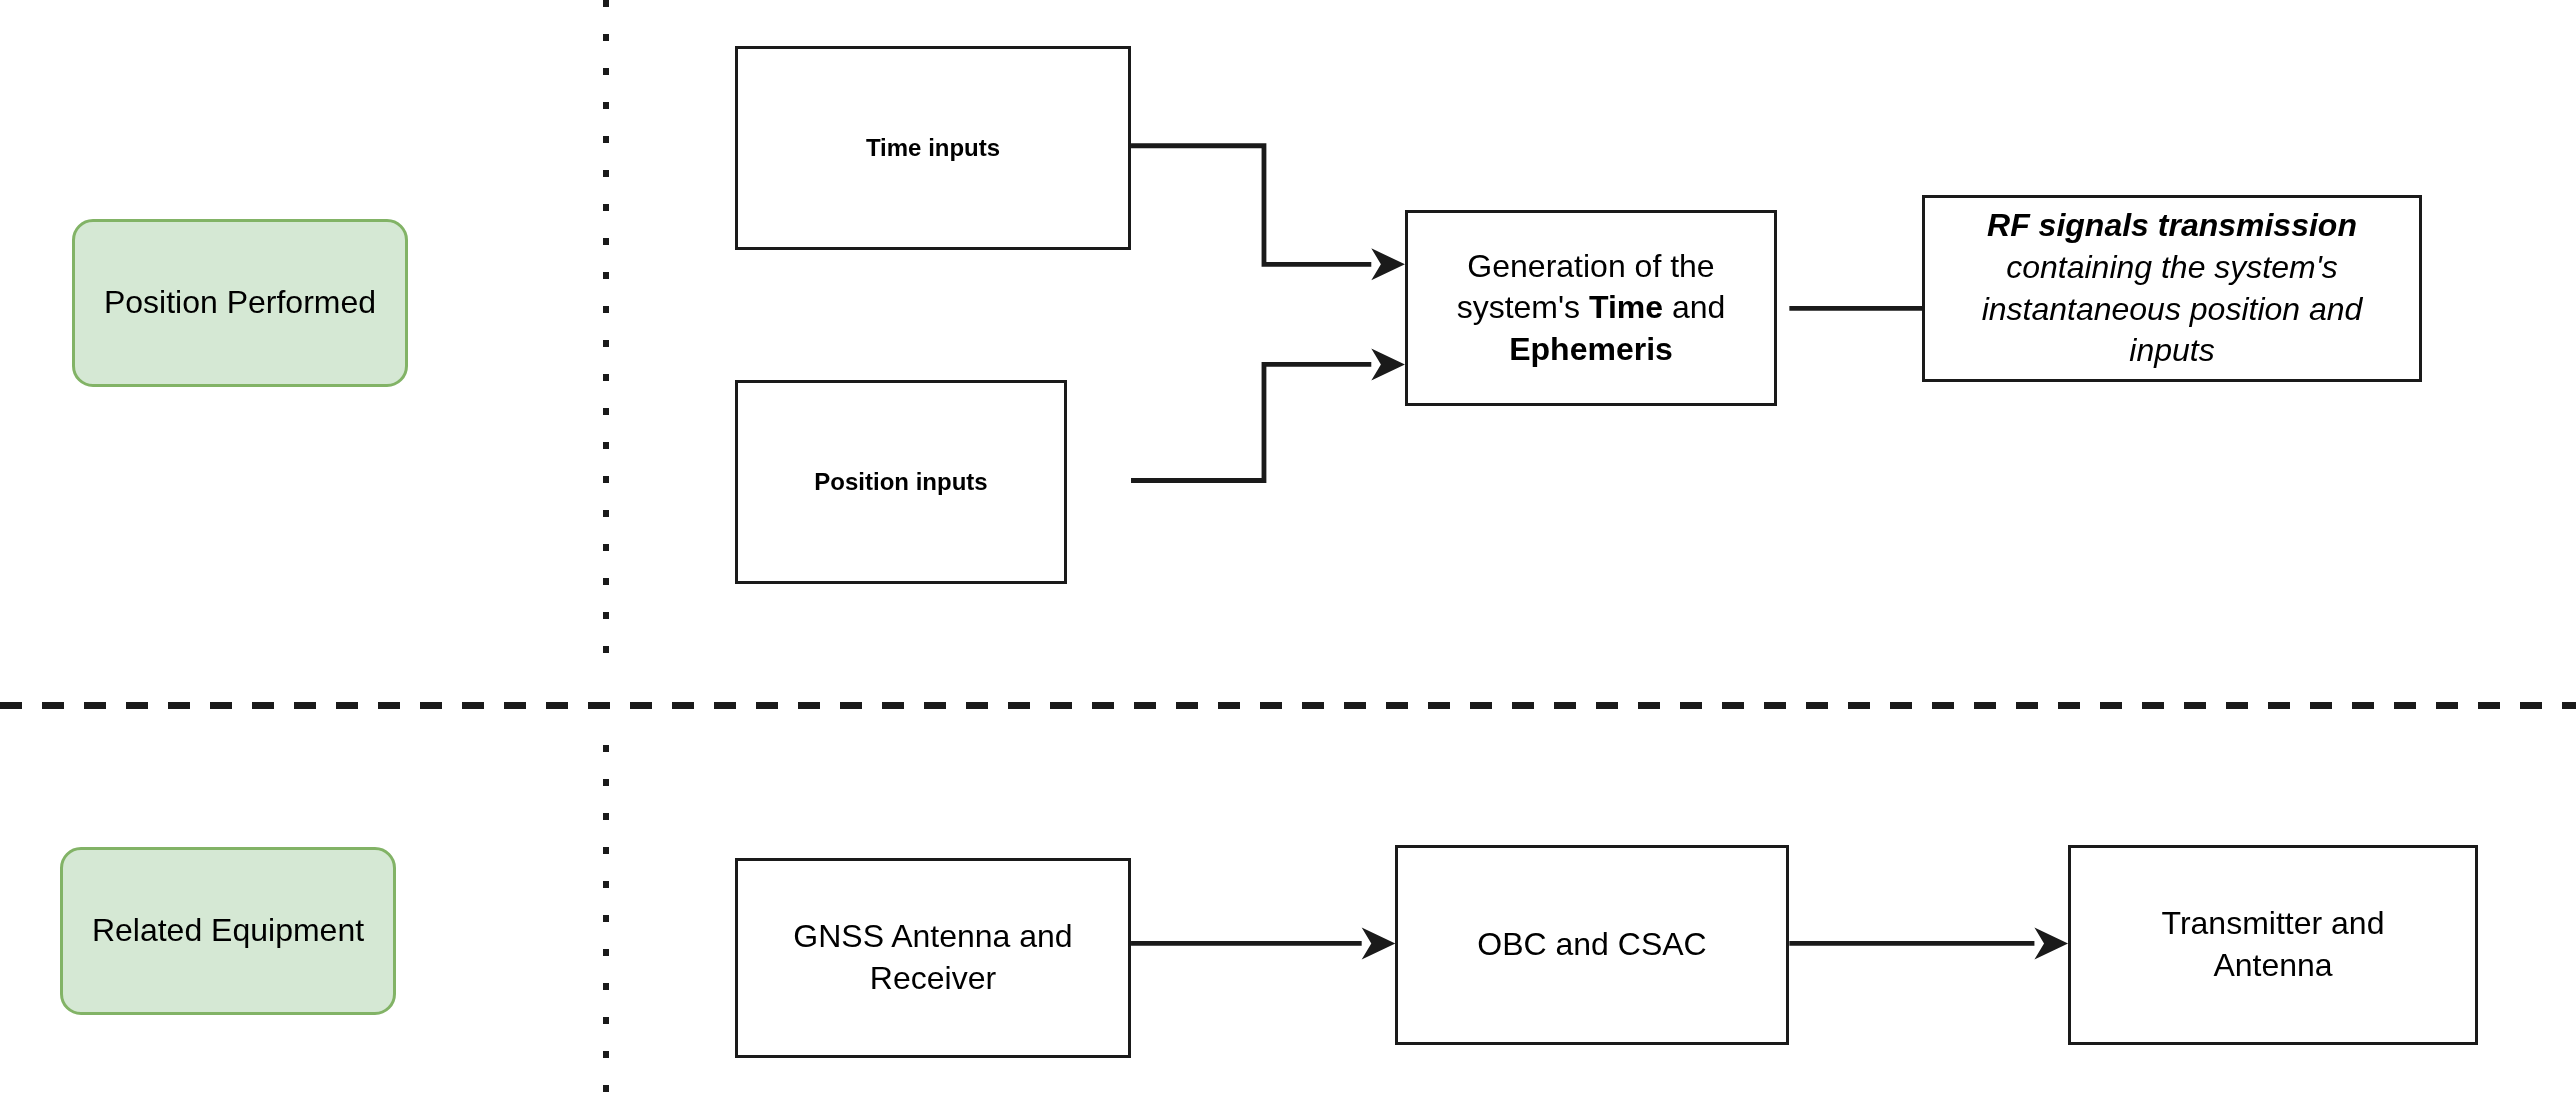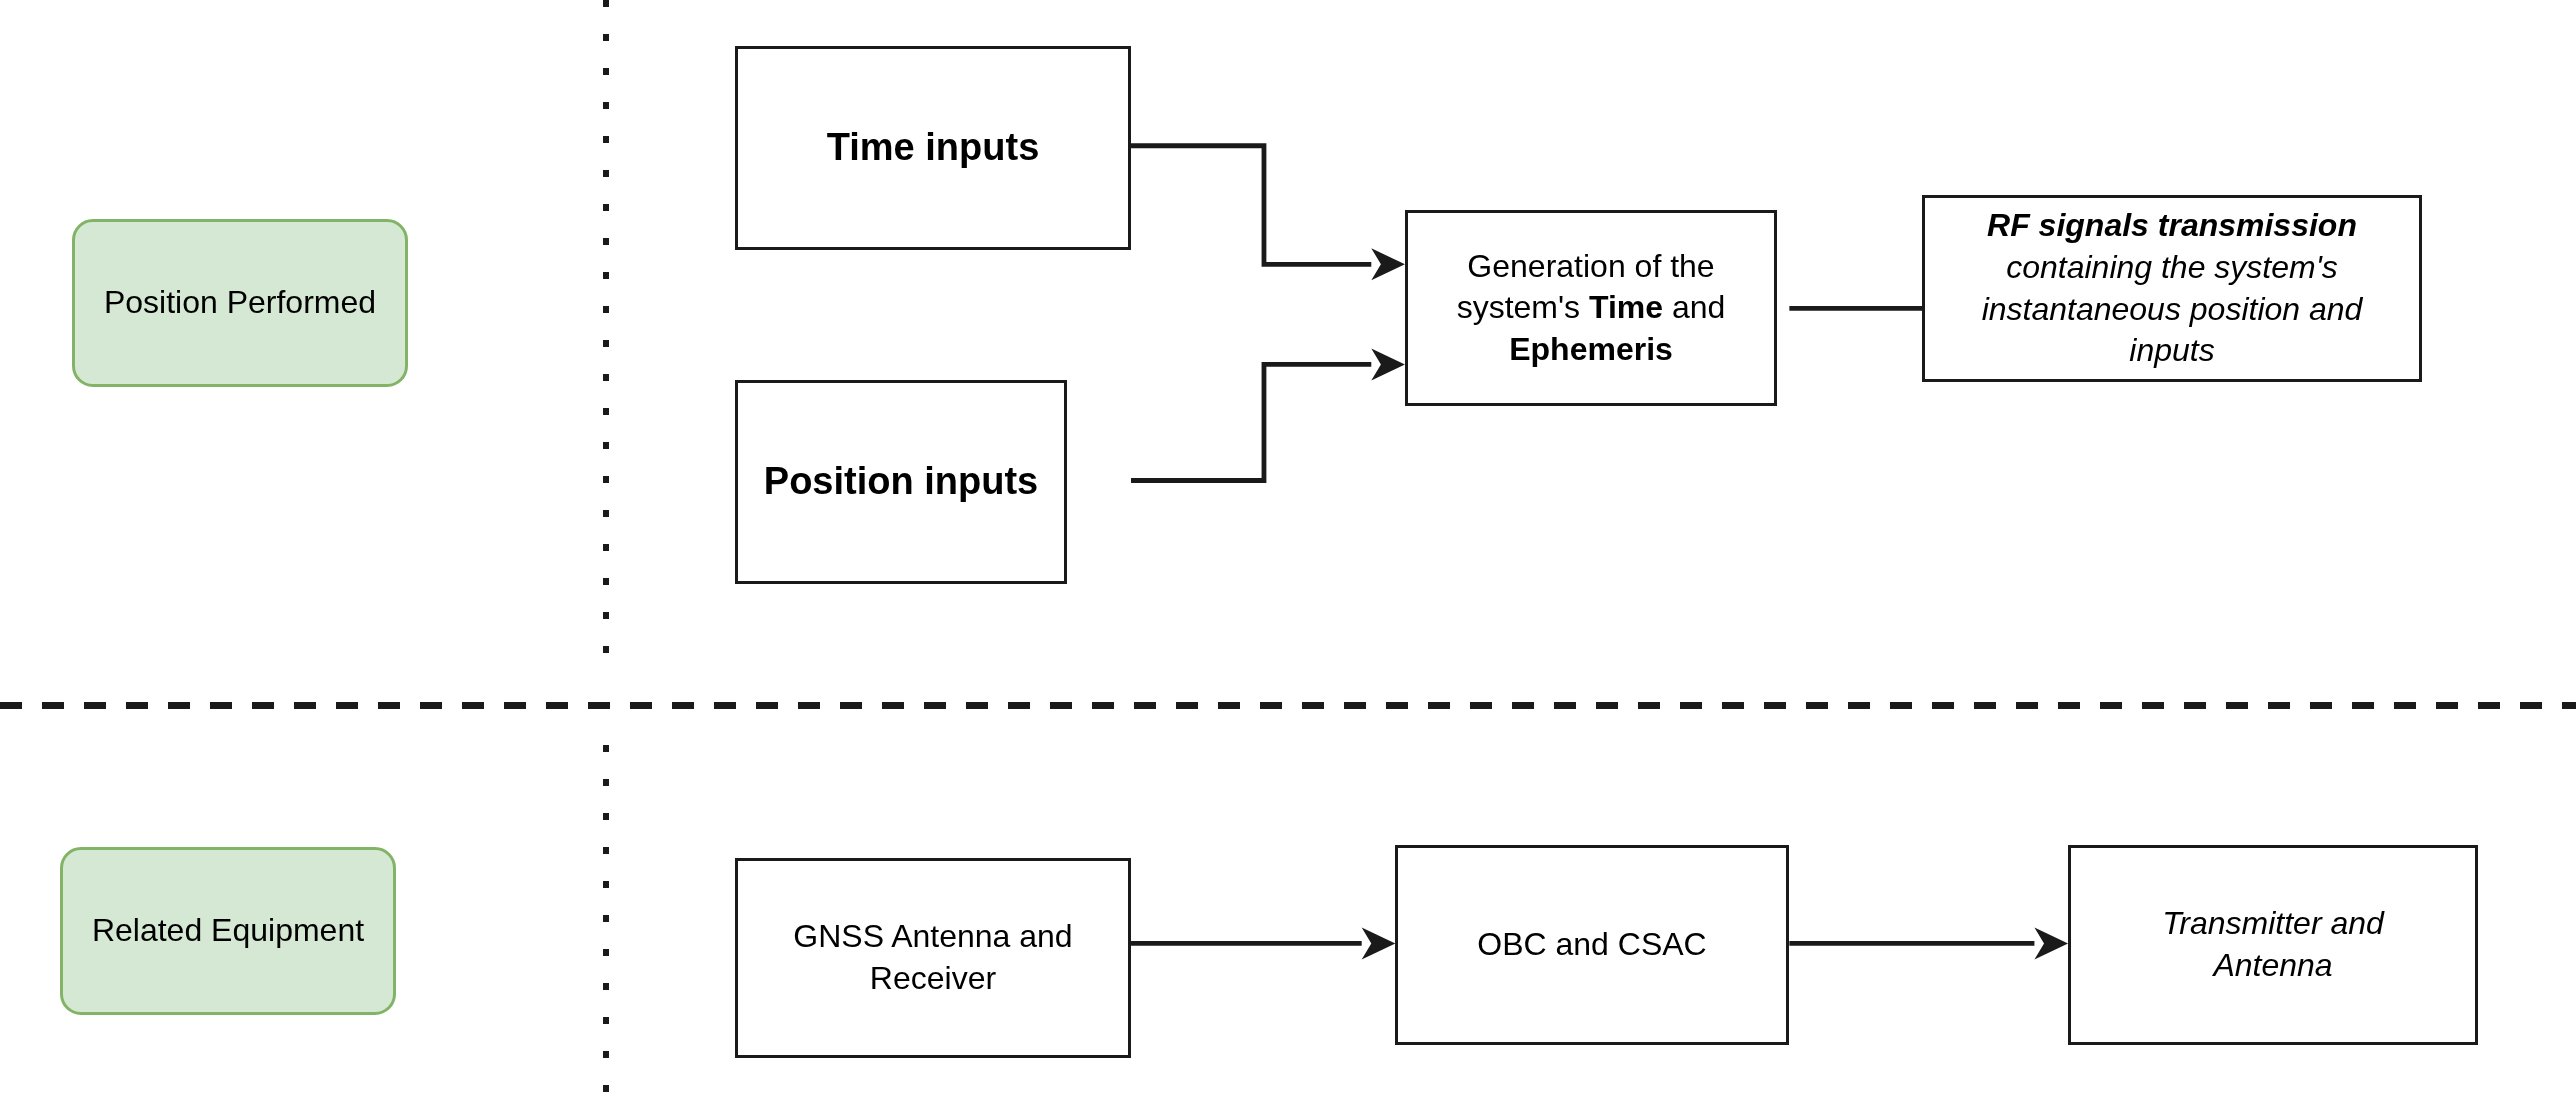--- a/index.html
+++ b/index.html
@@ -46,21 +46,21 @@
     width: 100%;
     padding: 0 11.2px;
     box-sizing: border-box;
   }
 
   .t-bold { font-weight: bold; }
   .t-reg  { font-weight: normal; }
 
   
   .fs-lane   { font-size: 32px; }
-  .fs-node   { font-size: 38px; }
+  .fs-node   { font-size: 24px; }
   .fs-node-s { font-size: 32px; }
 
   
   #links {
     position: absolute;
     left: 0;
     top: 0;
     width: 2576px;
     height: 1094px;
     pointer-events: none;
@@ -172,21 +172,21 @@
     <span class="node-label t-reg">
       <span>GNSS Antenna and</span><br>
       <span>Receiver</span>
     </span>
   </div>
 
   <div class="node node-rect fs-node-s" style="left:1395px; top:845px; width:394px; height:200px;">
     <span class="node-label t-reg">OBC and CSAC</span>
   </div>
 
-  <div class="node node-rect fs-node-s" style="left:2068px; top:845px; width:410px; height:200px;font-style:italic;">
+  <div class="node node-rect fs-node-s" style="left:2068px; top:845px; width:410px; height:200px;">
     <span class="node-label t-reg">
       <span>Transmitter and</span><br>
       <span>Antenna</span>
     </span>
   </div>
 
 </div>
 
 
 </body></html>

